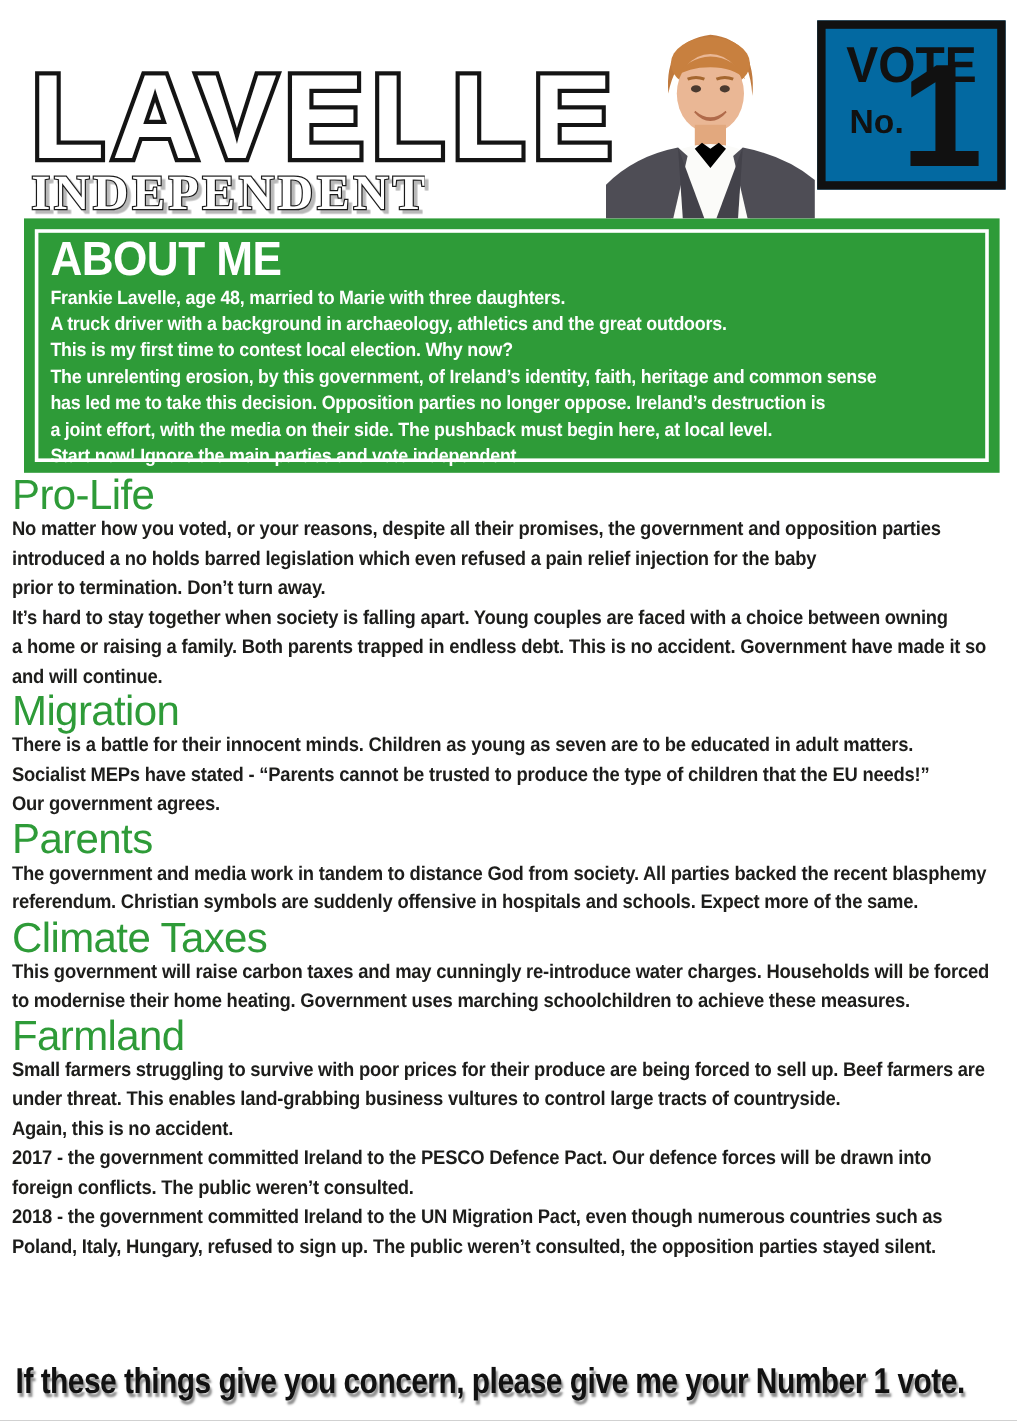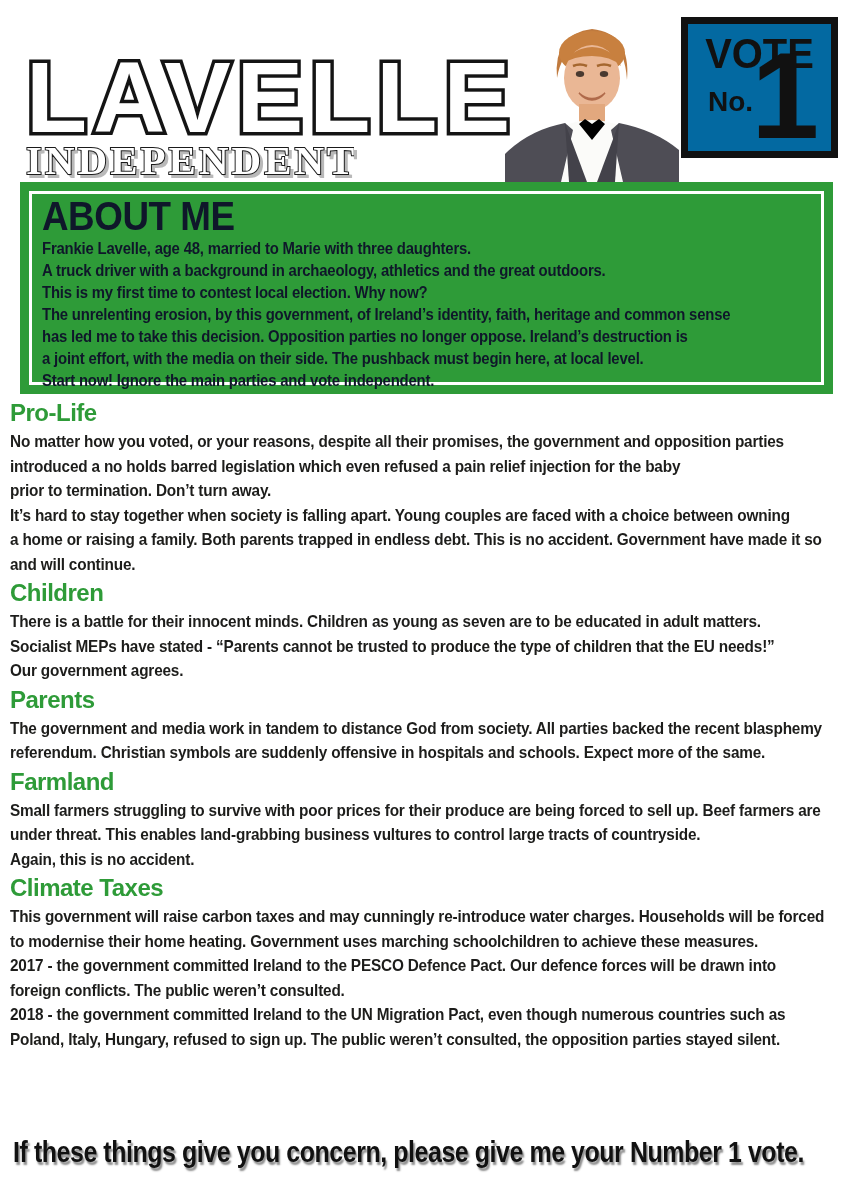--- a/index.html
+++ b/index.html
@@ -57,36 +57,36 @@
     position: absolute; bottom: -6px; right: 12px;
     font-weight: 800; font-size: 122px; line-height: 1; color: #111111;
   }
 
   
   .about-box {
     position: absolute; top: 182px; left: 20px; width: 813px; height: 212px;
     background: var(--green, #2e9b38); z-index: 2;
   }
   .about-inner { position: absolute; inset: 9px; border: 3px solid #ffffff; }
-  .about-content { position: absolute; inset: 12px 12px 12px 22px; color: #0f172a; }
+  .about-content { position: absolute; inset: 12px 12px 12px 22px; color: #ffffff; }
   .about-title {
     margin: 0; font-size: 40px; line-height: 44px; font-weight: bold;
     letter-spacing: -0.5px; transform: scaleX(0.92); transform-origin: 0 0;
   }
   .about-line {
     font-size: 16px; line-height: 22px; font-weight: bold; white-space: nowrap;
     letter-spacing: -0.2px;
   }
   .condense { transform: scaleX(0.93); transform-origin: 0 0; }
 
   
   .sections { position: absolute; top: 396px; left: 10px; width: 832px; }
   .sec-title {
     margin: 0; color: var(--green, #2e9b38);
-    font-size: 24px; line-height: 33px; font-weight: bold; letter-spacing: -0.5px;
+    font-size: 35px; line-height: 33px; font-weight: normal; letter-spacing: -0.5px;
   }
   .body-line {
     color: var(--ink, #1d1d1b); font-size: 16.5px; line-height: 24.5px;
     font-weight: bold; white-space: nowrap; letter-spacing: -0.2px;
   }
 
   
   .tagline {
     position: absolute; left: 13px; bottom: 15px;
     color: #111111; font-size: 30px; font-weight: bold; white-space: nowrap;
@@ -167,47 +167,47 @@
         </div>
       </section>
       <section>
         <div class="sec-body condense">
           <div class="body-line">It’s hard to stay together when society is falling apart. Young couples are faced with a choice between owning</div>
           <div class="body-line">a home or raising a family. Both parents trapped in endless debt. This is no accident. Government have made it so</div>
           <div class="body-line">and will continue.</div>
         </div>
       </section>
       <section>
-        <h2 class="sec-title">Children</h2>
+        <h2 class="sec-title">Migration</h2>
         <div class="sec-body condense">
           <div class="body-line">There is a battle for their innocent minds. Children as young as seven are to be educated in adult matters.</div>
           <div class="body-line">Socialist MEPs have stated - “Parents cannot be trusted to produce the type of children that the EU needs!”</div>
           <div class="body-line">Our government agrees.</div>
         </div>
       </section>
       <section>
         <h2 class="sec-title">Parents</h2>
         <div class="sec-body condense">
           <div class="body-line">The government and media work in tandem to distance God from society. All parties backed the recent blasphemy</div>
           <div class="body-line">referendum. Christian symbols are suddenly offensive in hospitals and schools. Expect more of the same.</div>
         </div>
       </section>
       <section>
+        <h2 class="sec-title">Climate Taxes</h2>
+        <div class="sec-body condense">
+          <div class="body-line">This government will raise carbon taxes and may cunningly re-introduce water charges. Households will be forced</div>
+          <div class="body-line">to modernise their home heating. Government uses marching schoolchildren to achieve these measures.</div>
+        </div>
+      </section>
+      <section>
         <h2 class="sec-title">Farmland</h2>
         <div class="sec-body condense">
           <div class="body-line">Small farmers struggling to survive with poor prices for their produce are being forced to sell up. Beef farmers are</div>
           <div class="body-line">under threat. This enables land-grabbing business vultures to control large tracts of countryside.</div>
           <div class="body-line">Again, this is no accident.</div>
-        </div>
-      </section>
-      <section>
-        <h2 class="sec-title">Climate Taxes</h2>
-        <div class="sec-body condense">
-          <div class="body-line">This government will raise carbon taxes and may cunningly re-introduce water charges. Households will be forced</div>
-          <div class="body-line">to modernise their home heating. Government uses marching schoolchildren to achieve these measures.</div>
         </div>
       </section>
       <section>
         <div class="sec-body condense">
           <div class="body-line">2017 - the government committed Ireland to the PESCO Defence Pact. Our defence forces will be drawn into</div>
           <div class="body-line">foreign conflicts. The public weren’t consulted.</div>
           <div class="body-line">2018 - the government committed Ireland to the UN Migration Pact, even though numerous countries such as</div>
           <div class="body-line">Poland, Italy, Hungary, refused to sign up. The public weren’t consulted, the opposition parties stayed silent.</div>
         </div>
       </section>

